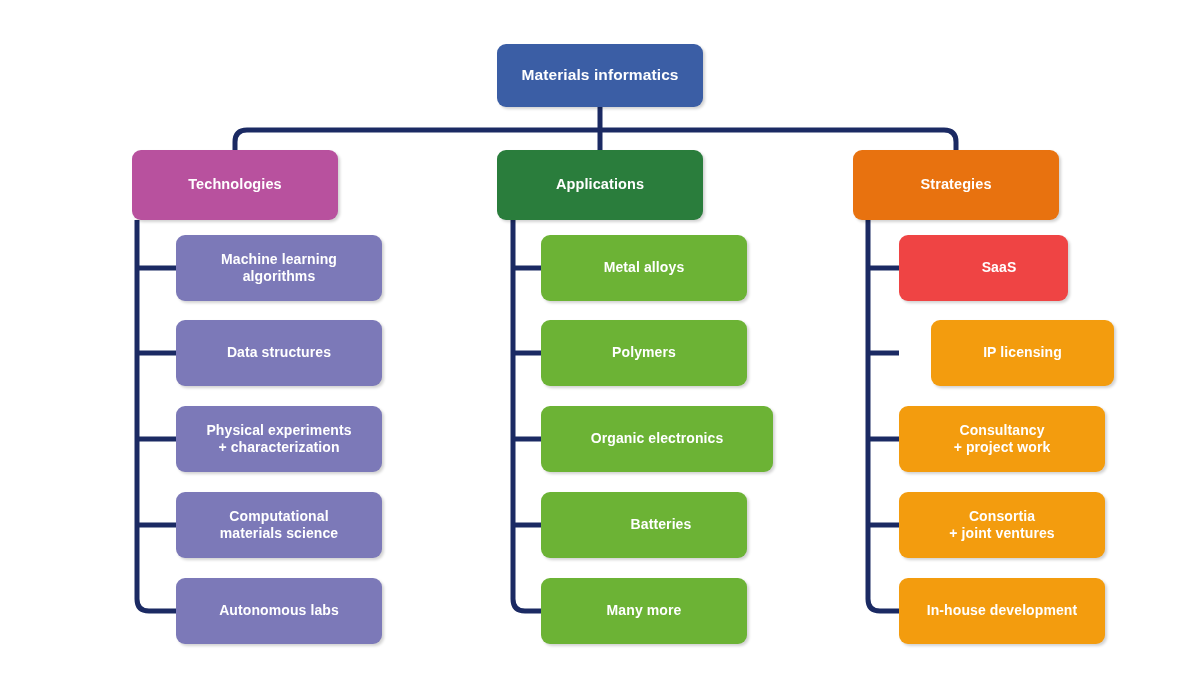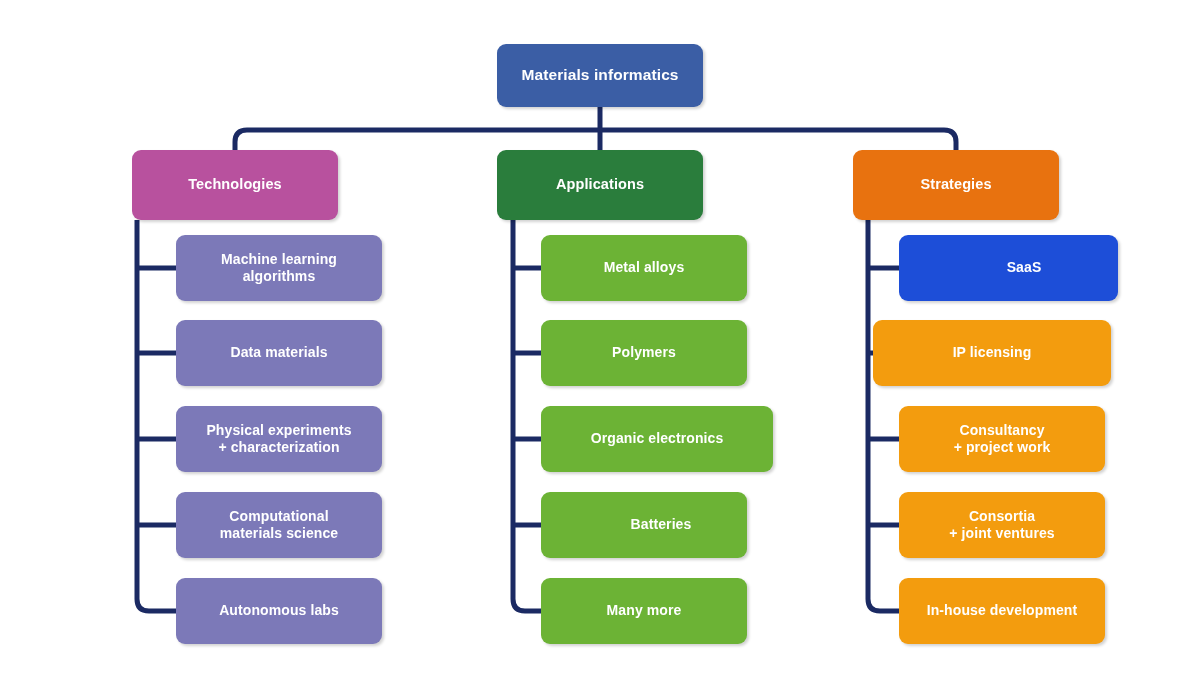--- a/index.html
+++ b/index.html
@@ -106,35 +106,35 @@
         <path d="M 868 525 L 899 525"></path>
       </g>
   </svg>
 
 
   <div id="nodes">
       <div class="node root" style="left: 497px; top: 44px; width: 206px; height: 63px; background: rgb(59, 94, 165);">Materials informatics</div>
       <div class="node branch" style="left: 132px; top: 150px; width: 206px; height: 70px; background: rgb(184, 81, 158);">Technologies</div>
       <div class="node leaf" style="left: 176px; top: 235px; width: 206px; height: 66px; background: rgb(124, 121, 184);">Machine learning
 algorithms</div>
-      <div class="node leaf" style="left: 176px; top: 320px; width: 206px; height: 66px; background: rgb(124, 121, 184);">Data materials</div>
+      <div class="node leaf" style="left: 176px; top: 320px; width: 206px; height: 66px; background: rgb(124, 121, 184);">Data structures</div>
       <div class="node leaf" style="left: 176px; top: 406px; width: 206px; height: 66px; background: rgb(124, 121, 184);">Physical experiments
 + characterization</div>
       <div class="node leaf" style="left: 176px; top: 492px; width: 206px; height: 66px; background: rgb(124, 121, 184);">Computational
 materials science</div>
       <div class="node leaf" style="left: 176px; top: 578px; width: 206px; height: 66px; background: rgb(124, 121, 184);">Autonomous labs</div>
       <div class="node branch" style="left: 497px; top: 150px; width: 206px; height: 70px; background: rgb(42, 125, 60);">Applications</div>
       <div class="node leaf" style="left: 541px; top: 235px; width: 206px; height: 66px; background: rgb(108, 179, 53);">Metal alloys</div>
       <div class="node leaf" style="left: 541px; top: 320px; width: 206px; height: 66px; background: rgb(108, 179, 53);">Polymers</div>
       <div class="node leaf" style="left: 541px; top: 406px; width: 232px; height: 66px; background: rgb(108, 179, 53);">Organic electronics</div>
       <div class="node leaf" style="left: 541px; top: 492px; width: 206px; height: 66px; background: rgb(108, 179, 53); padding-left: 34px;">Batteries</div>
       <div class="node leaf" style="left: 541px; top: 578px; width: 206px; height: 66px; background: rgb(108, 179, 53);">Many more</div>
       <div class="node branch" style="left: 853px; top: 150px; width: 206px; height: 70px; background: rgb(232, 114, 15);">Strategies</div>
-      <div class="node leaf" style="left: 899px; top: 235px; width: 219px; height: 66px; background: #1d4ed8; padding-left: 31px;">SaaS</div>
-      <div class="node leaf" style="left: 873px; top: 320px; width: 238px; height: 66px; background: rgb(243, 156, 14);">IP licensing</div>
+      <div class="node leaf" style="left: 899px; top: 235px; width: 169px; height: 66px; background: #ef4444; padding-left: 31px;">SaaS</div>
+      <div class="node leaf" style="left: 931px; top: 320px; width: 183px; height: 66px; background: rgb(243, 156, 14);">IP licensing</div>
       <div class="node leaf" style="left: 899px; top: 406px; width: 206px; height: 66px; background: rgb(243, 156, 14);">Consultancy
 + project work</div>
       <div class="node leaf" style="left: 899px; top: 492px; width: 206px; height: 66px; background: rgb(243, 156, 14);">Consortia
 + joint ventures</div>
       <div class="node leaf" style="left: 899px; top: 578px; width: 206px; height: 66px; background: rgb(243, 156, 14);">In-house development</div>
     </div>
 
 </div>
 
 </body></html>

